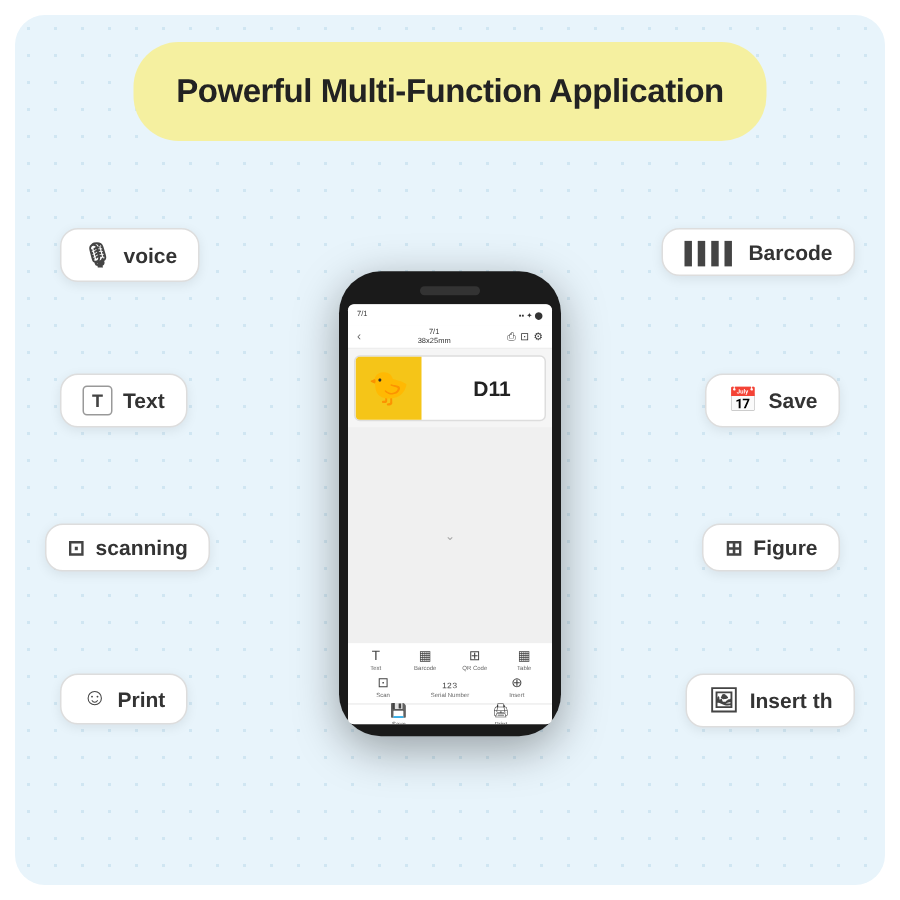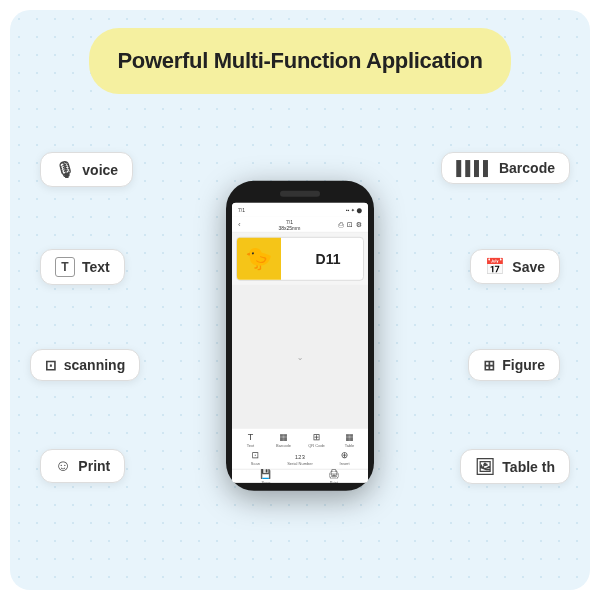--- a/index.html
+++ b/index.html
@@ -364,17 +364,17 @@
       <span>Figure</span>
     </div>
 
     <div class="badge badge-icon-badge">
       <span class="badge-icon">☺</span>
       <span>Print</span>
     </div>
 
     <div class="badge badge-figure">
       <span class="badge-icon">🖼</span>
-      <span>Table th</span>
+      <span>Insert th</span>
     </div>
 
   </div>
 </div>
 
 </body></html>

